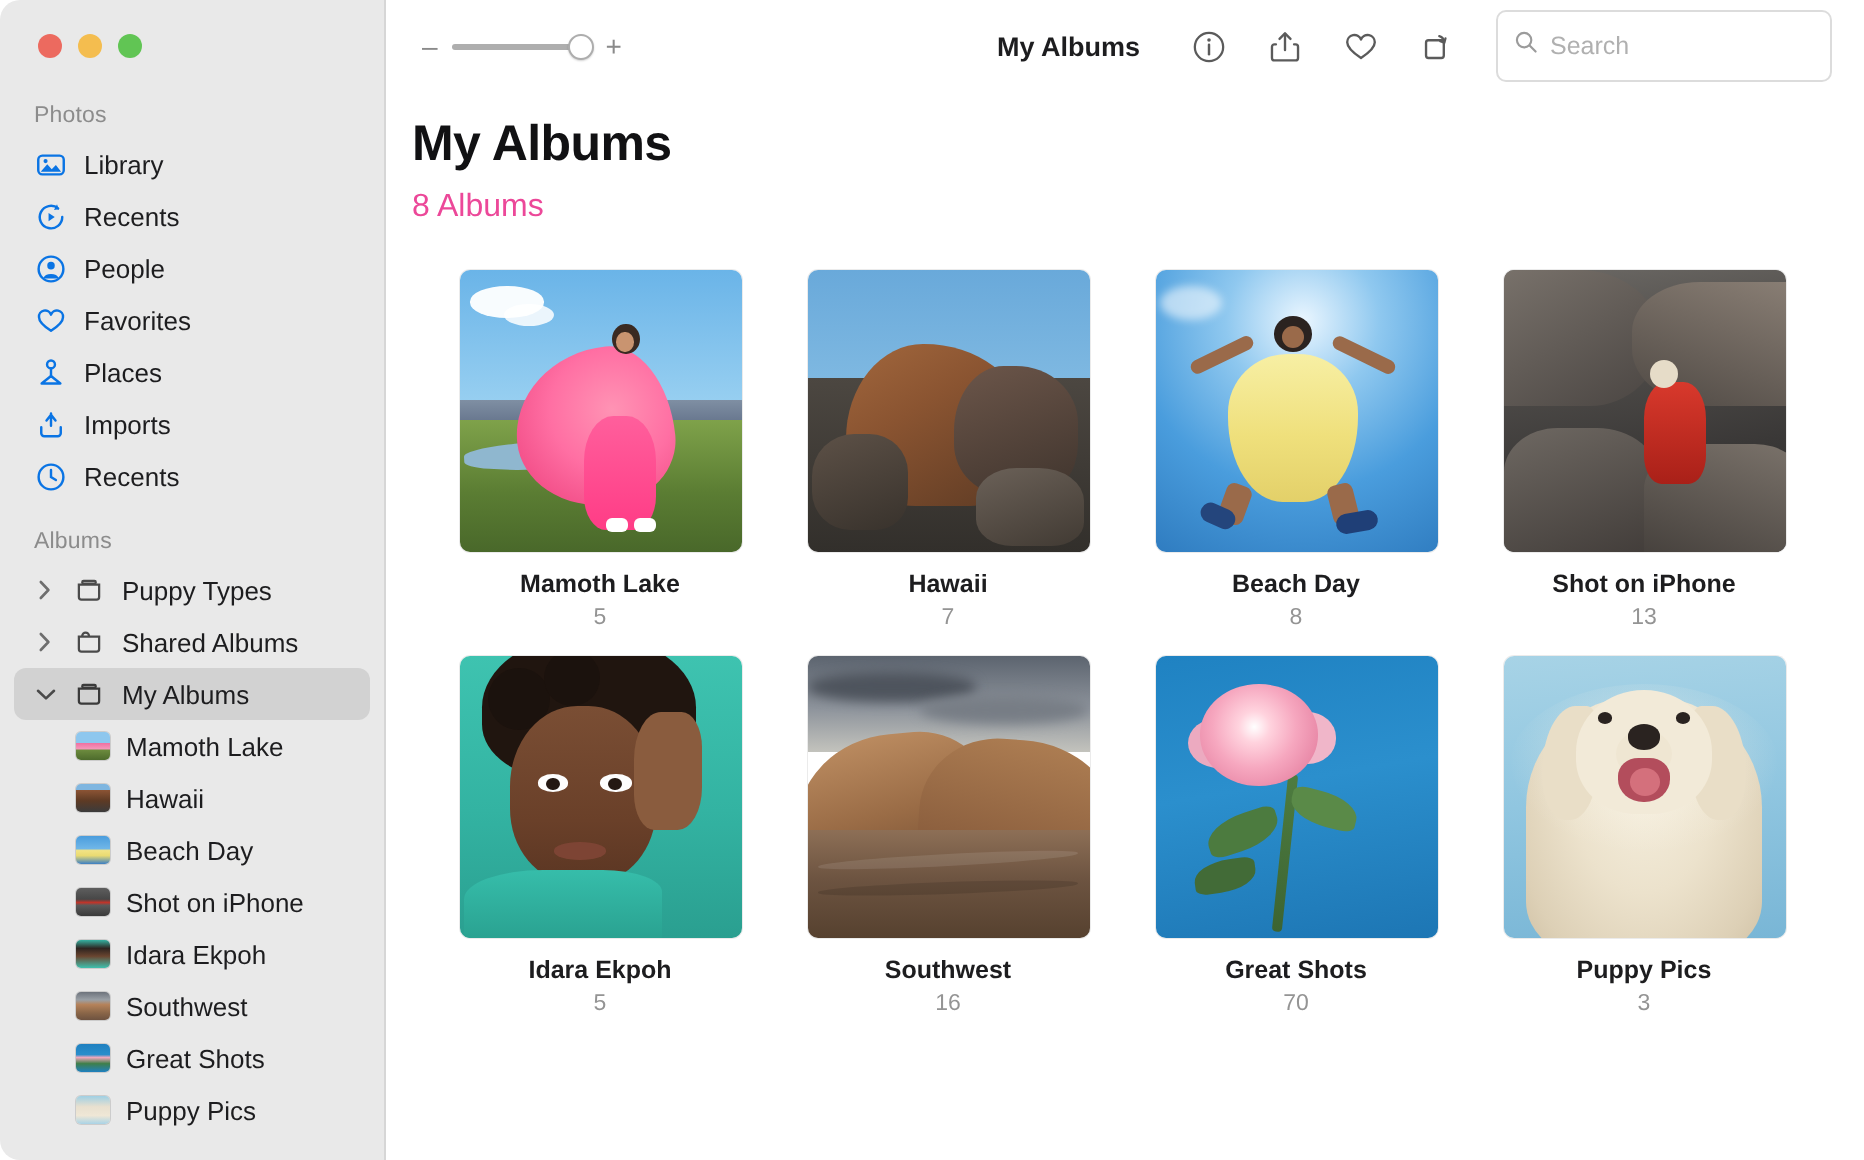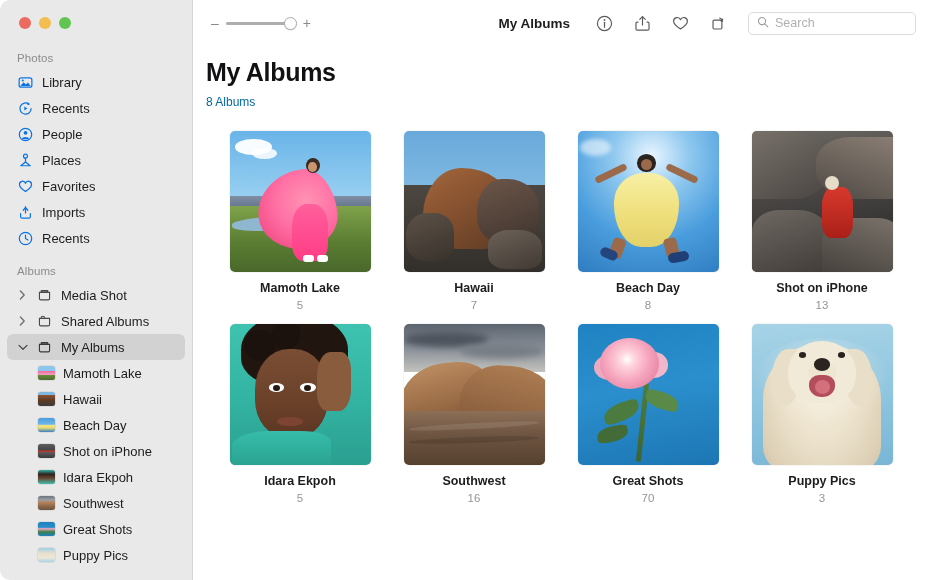--- a/index.html
+++ b/index.html
@@ -146,42 +146,42 @@
     width: 20px; height: 20px;
     display: flex; align-items: center; justify-content: center;
     color: #5b5b5b;
   }
   .search-box {
     width: 168px; height: 23px;
     border: 1px solid #dcdcdc;
     border-radius: 5px;
     display: flex; align-items: center;
     gap: 6px;
-    padding: 4px 8px;
+    padding: 17px 8px;
     background: #ffffff;
   }
   .search-box .ph {
     font-size: 12.5px; color: #b0b0b0;
   }
 
   .content {
     flex: 1;
     padding: 0 0 0 0;
     overflow: hidden;
   }
   .page-head { padding: 12px 0 0 13px; }
   .page-title {
     font-size: 25px;
     font-weight: bold;
     color: #111113;
     letter-spacing: -0.3px;
   }
   .page-sub {
-    font-size: 12px;
-    color: #0369a1;
+    font-size: 16px;
+    color: #ec4899;
     margin-top: 8px;
   }
 
   .grid {
     margin-top: 22px;
     display: grid;
     grid-template-columns: repeat(4, 174px);
     column-gap: 0;
     row-gap: 13px;
     padding-left: 20px;
@@ -369,35 +369,35 @@
             <circle cx="8" cy="6.2" r="2" fill="#0a74e4"></circle>
             <path d="M3.8 13 a4.4 3.4 0 0 1 8.4 0" fill="#0a74e4"></path>
           </svg>
         </span>
         <span>People</span>
       </div>
 
       <div class="side-row">
         <span class="ic">
           <svg width="15" height="15" viewBox="0 0 16 16">
+            <path d="M8 13.2 C3.6 10.4 1.6 8.2 1.6 6 A3.3 3.3 0 0 1 8 4.6 A3.3 3.3 0 0 1 14.4 6 C14.4 8.2 12.4 10.4 8 13.2 Z" fill="none" stroke="#0a74e4" stroke-width="1.3" stroke-linejoin="round"></path>
+          </svg>
+        </span>
+        <span>Favorites</span>
+      </div>
+
+      <div class="side-row">
+        <span class="ic">
+          <svg width="15" height="15" viewBox="0 0 16 16">
             <circle cx="8" cy="3.4" r="2.1" fill="none" stroke="#0a74e4" stroke-width="1.3"></circle>
             <path d="M8 5.5 V10" stroke="#0a74e4" stroke-width="1.3" stroke-linecap="round"></path>
             <path d="M3 13.6 L8 9.6 L13 13.6 Z" fill="none" stroke="#0a74e4" stroke-width="1.3" stroke-linejoin="round"></path>
           </svg>
         </span>
         <span>Places</span>
-      </div>
-
-      <div class="side-row">
-        <span class="ic">
-          <svg width="15" height="15" viewBox="0 0 16 16">
-            <path d="M8 13.2 C3.6 10.4 1.6 8.2 1.6 6 A3.3 3.3 0 0 1 8 4.6 A3.3 3.3 0 0 1 14.4 6 C14.4 8.2 12.4 10.4 8 13.2 Z" fill="none" stroke="#0a74e4" stroke-width="1.3" stroke-linejoin="round"></path>
-          </svg>
-        </span>
-        <span>Favorites</span>
       </div>
 
       <div class="side-row">
         <span class="ic">
           <svg width="15" height="15" viewBox="0 0 16 16">
             <path d="M8 1.8 V8.4 M5.6 5.6 L8 2.6 L10.4 5.6" fill="none" stroke="#0a74e4" stroke-width="1.3" stroke-linecap="round" stroke-linejoin="round"></path>
             <path d="M2.8 9.2 V12.4 a1.6 1.6 0 0 0 1.6 1.6 h7.2 a1.6 1.6 0 0 0 1.6 -1.6 V9.2" fill="none" stroke="#0a74e4" stroke-width="1.3" stroke-linecap="round"></path>
           </svg>
         </span>
         <span>Imports</span>
@@ -421,21 +421,21 @@
           <svg width="7" height="10" viewBox="0 0 7 10">
               <path d="M1.4 1 L5.2 5 L1.4 9" fill="none" stroke="#6e6e6e" stroke-width="1.3" stroke-linecap="round" stroke-linejoin="round"></path>
             </svg>
         </span>
         <span class="ic">
           <svg width="15" height="15" viewBox="0 0 16 16">
             <path d="M2.6 4.6 h10.8 v6.6 a1.4 1.4 0 0 1 -1.4 1.4 h-8 a1.4 1.4 0 0 1 -1.4 -1.4 Z" fill="none" stroke="#4a4a4a" stroke-width="1.2"></path>
             <rect x="4.4" y="2.6" width="7.2" height="1.5" rx="0.7" fill="none" stroke="#4a4a4a" stroke-width="1.2"></rect>
           </svg>
         </span>
-        <span>Media Shot</span>
+        <span>Puppy Types</span>
       </div>
 
       <div class="side-row">
         <span class="disclosure">
           <svg width="7" height="10" viewBox="0 0 7 10">
               <path d="M1.4 1 L5.2 5 L1.4 9" fill="none" stroke="#6e6e6e" stroke-width="1.3" stroke-linecap="round" stroke-linejoin="round"></path>
             </svg>
         </span>
         <span class="ic">
           <svg width="15" height="15" viewBox="0 0 16 16">

